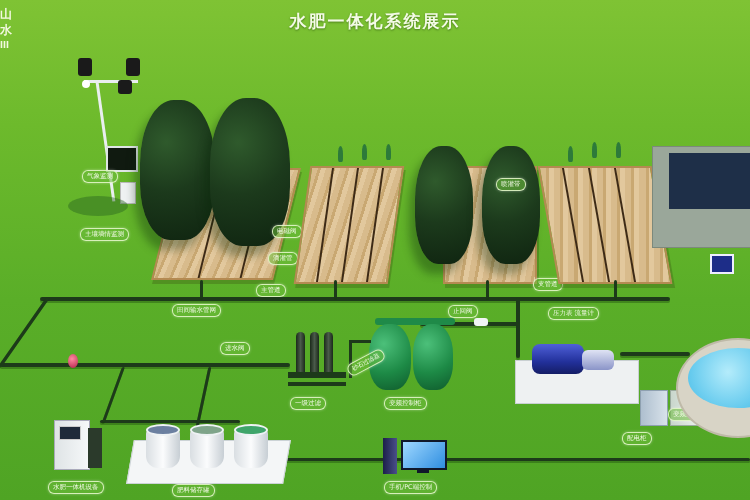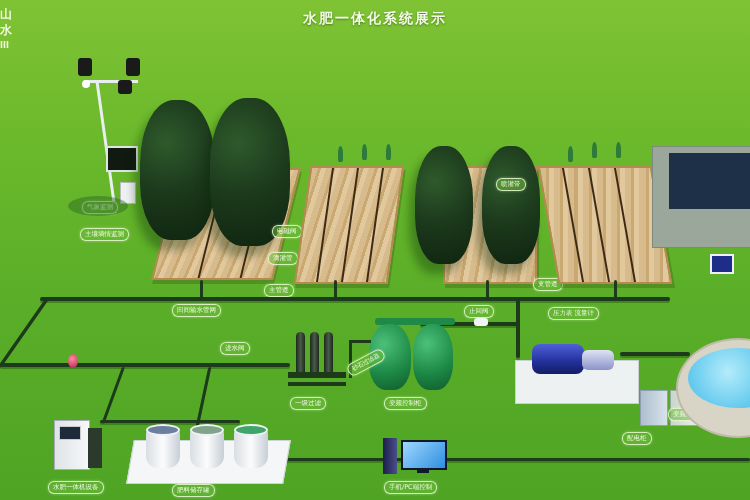--- a/index.html
+++ b/index.html
@@ -1,20 +1,20 @@
 <!DOCTYPE html>
 <html><head>
 <meta charset="utf-8">
 <style>
   html,body{margin:0;padding:0;}
   body{width:750px;height:500px;overflow:hidden;font-family:"DejaVu Sans",sans-serif;}
   .scene{position:relative;width:750px;height:500px;overflow:hidden;
     background:linear-gradient(180deg,#7fc334 0%,#6dba2c 25%,#5aae28 60%,#4fa424 100%);}
   .title{position:absolute;left:0;width:750px;top:10px;text-align:center;color:#f4fbe6;
-    font-size:14px;font-weight:bold;letter-spacing:2px;text-shadow:0 1px 2px rgba(40,80,10,.6);}
+    font-size:17px;font-weight:bold;letter-spacing:2px;text-shadow:0 1px 2px rgba(40,80,10,.6);}
   .subtitle{position:absolute;left:0;width:750px;top:37px;text-align:center;color:#e8f6cf;
     font-size:9.5px;letter-spacing:.3px;}
   .logo{position:absolute;left:0;top:6px;color:#f3f9e0;font-size:12px;font-weight:bold;line-height:16px;}
   .abs{position:absolute;}
   .pipe{position:absolute;background:#1d3a1a;border-radius:2px;box-shadow:0 2px 0 rgba(20,60,10,.35);}
   .label{position:absolute;font-size:6.5px;color:#f2f9e6;background:rgba(110,190,60,.55);
     border:1px solid rgba(235,250,210,.85);border-radius:6px;padding:1px 4px;white-space:nowrap;
     box-shadow:0 0 3px rgba(255,255,255,.4);}
   .field{position:absolute;background:repeating-linear-gradient(100deg,#d8bb8c 0 6px,#c9a872 6px 9px,#e2c89d 9px 14px);
     border:2px solid #b48a52;box-shadow:2px 4px 0 rgba(60,90,20,.35);}
@@ -47,33 +47,33 @@
   <div class="abs" style="left:76px;top:54px;width:70px;height:150px;">
     <div class="abs" style="left:28px;top:28px;width:3px;height:120px;background:#e9eef0;transform:rotate(-8deg);"></div>
     <div class="abs" style="left:8px;top:26px;width:54px;height:3px;background:#e9eef0;"></div>
     <div class="abs" style="left:2px;top:4px;width:14px;height:18px;background:#1a1a1a;border-radius:3px;"></div>
     <div class="abs" style="left:50px;top:4px;width:14px;height:18px;background:#1a1a1a;border-radius:3px;"></div>
     <div class="abs" style="left:42px;top:26px;width:14px;height:14px;background:#1a1a1a;border-radius:3px;"></div>
     <div class="abs" style="left:6px;top:26px;width:8px;height:8px;background:#fff;border-radius:50%;"></div>
     <div class="abs" style="left:30px;top:92px;width:28px;height:22px;background:#101a10;border:2px solid #dfe5e6;"></div>
     <div class="abs" style="left:44px;top:128px;width:14px;height:20px;background:#eef1f2;border:1px solid #bbb;"></div>
   </div>
-  <div class="label" style="left:82px;top:170px;margin-top:31px;">气象监测</div>
+  <div class="label" style="left:82px;top:170px;">气象监测</div>
   <div class="abs" style="left:68px;top:196px;width:60px;height:20px;border-radius:50%;background:rgba(40,100,30,.45);"></div>
   <div class="label" style="left:80px;top:228px;">土壤墒情监测</div>
 
   <div class="field" style="left:165px;top:168px;width:118px;height:108px;transform:skewX(-14deg);">
     <div class="row-line" style="left:44px;top:0;height:108px;"></div>
     <div class="row-line" style="left:86px;top:0;height:108px;"></div>
   </div>
   <div class="tree" style="left:140px;top:100px;width:75px;height:140px;"></div>
   <div class="tree" style="left:210px;top:98px;width:80px;height:148px;"></div>
   <div class="label" style="left:272px;top:225px;">电磁阀</div>
   <div class="label" style="left:268px;top:252px;">滴灌管</div>
-  <div class="label" style="left:264px;top:284px;">主管道</div>
+  <div class="label" style="left:256px;top:284px;">主管道</div>
 
   <div class="field" style="left:302px;top:166px;width:90px;height:114px;transform:skewX(-8deg);">
     <div class="row-line" style="left:20px;top:0;height:114px;"></div>
     <div class="row-line" style="left:45px;top:0;height:114px;"></div>
     <div class="row-line" style="left:70px;top:0;height:114px;"></div>
   </div>
   <div class="sapling" style="left:338px;top:146px;"></div>
   <div class="sapling" style="left:362px;top:144px;"></div>
   <div class="sapling" style="left:386px;top:144px;"></div>
 
@@ -109,21 +109,21 @@
   <div class="pipe" style="left:516px;top:298px;width:4px;height:60px;"></div>
   <div class="pipe" style="left:100px;top:420px;width:140px;height:3px;"></div>
   <div class="pipe" style="left:275px;top:458px;width:475px;height:3px;"></div>
   <div class="pipe" style="left:112px;top:367px;width:3px;height:55px;transform:skewX(-20deg);"></div>
   <div class="pipe" style="left:202px;top:367px;width:3px;height:60px;transform:skewX(-12deg);"></div>
   <div class="pipe" style="left:620px;top:352px;width:70px;height:4px;"></div>
 
   <div class="abs" style="left:68px;top:354px;width:10px;height:14px;border-radius:50%;background:radial-gradient(circle at 40% 35%,#ff8aa0,#b3204a);"></div>
 
   <div class="label" style="left:172px;top:304px;">田间输水管网</div>
-  <div class="label" style="left:464px;top:305px;">止回阀</div>
+  <div class="label" style="left:448px;top:305px;">止回阀</div>
   <div class="label" style="left:548px;top:307px;border-radius:6px;">压力表 流量计</div>
   <div class="label" style="left:220px;top:342px;text-align:right;">进水阀</div>
   <div class="abs" style="left:474px;top:318px;width:14px;height:8px;background:#f0f4f4;border-radius:3px;"></div>
 
   <div class="abs" style="left:288px;top:332px;width:60px;height:60px;">
     <div class="filter-col" style="left:8px;top:0;"></div>
     <div class="filter-col" style="left:22px;top:0;"></div>
     <div class="filter-col" style="left:36px;top:0;"></div>
     <div class="abs" style="left:0;top:40px;width:58px;height:6px;background:#1d3a1a;"></div>
     <div class="abs" style="left:0;top:50px;width:58px;height:4px;background:#1d3a1a;"></div>

